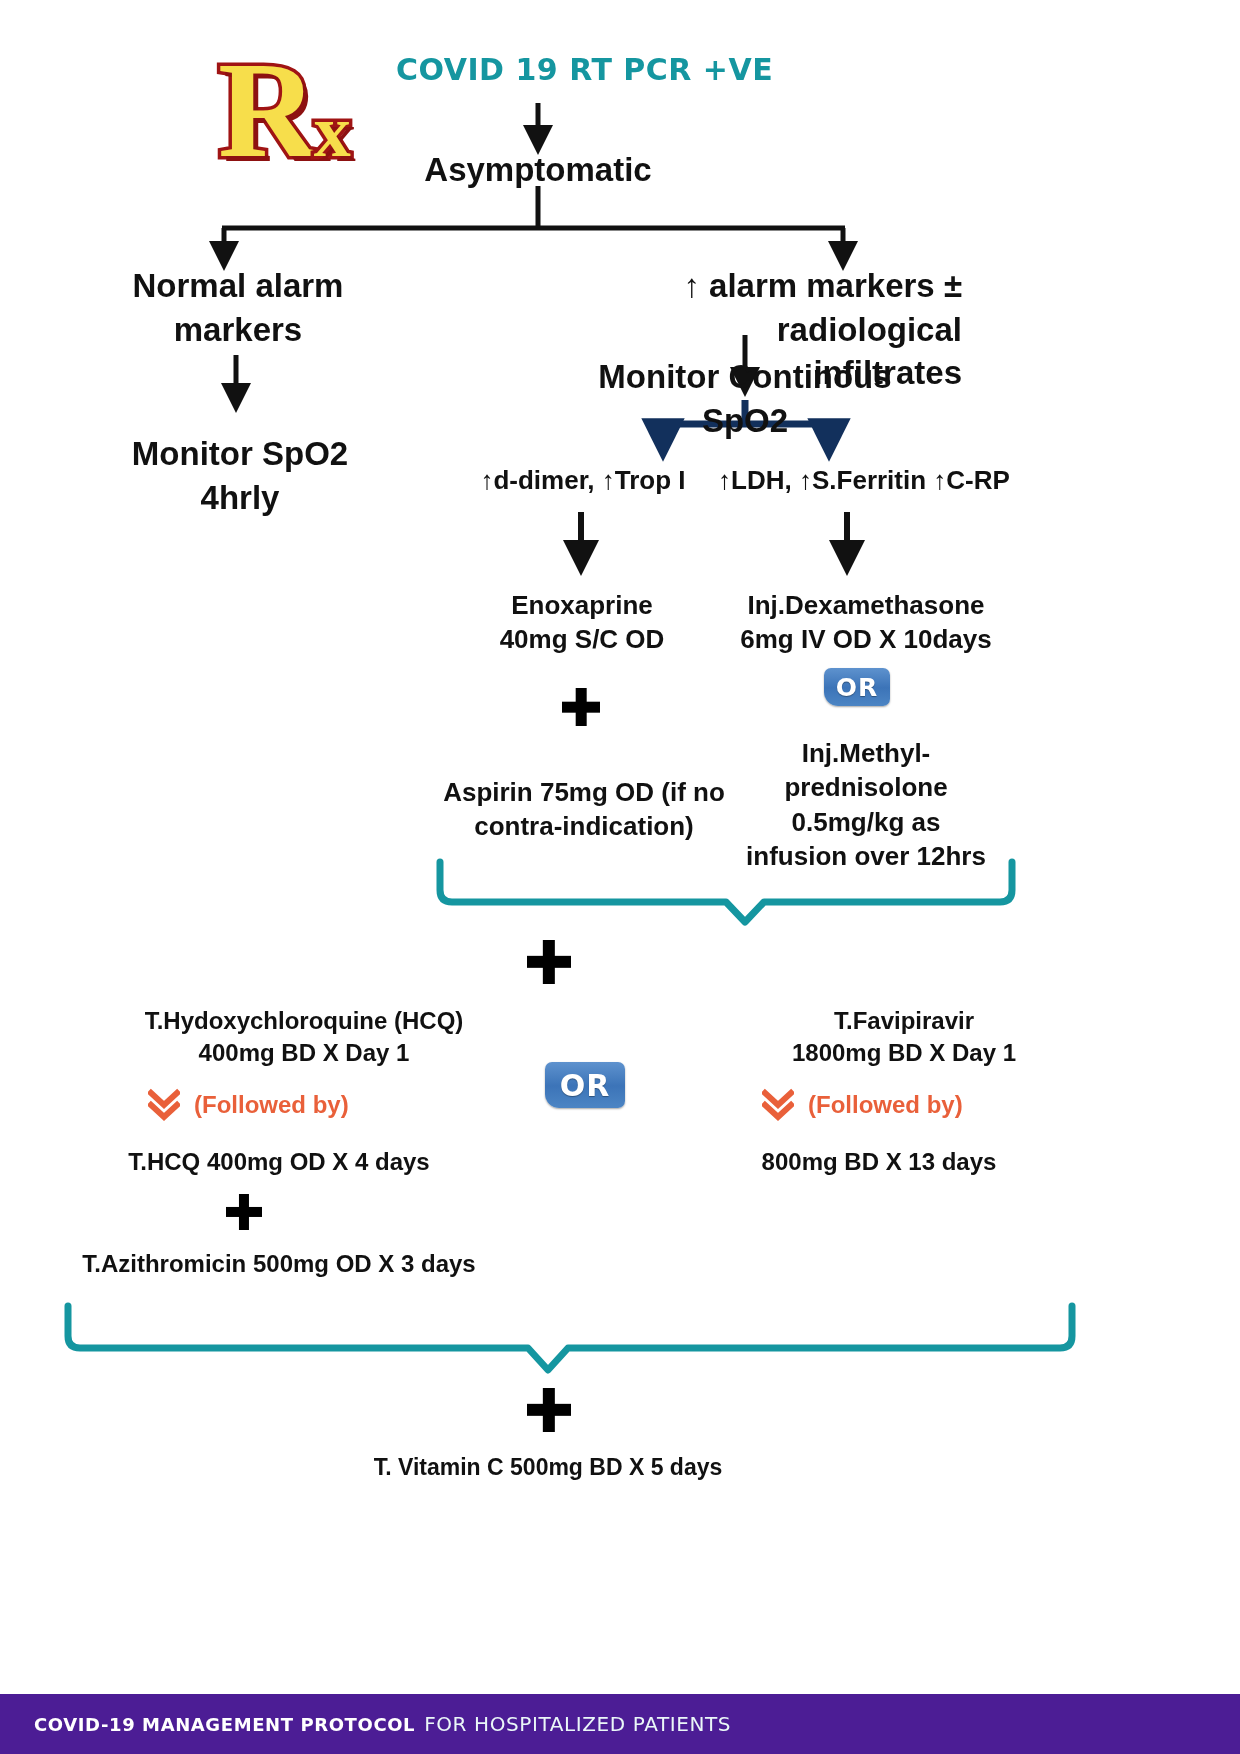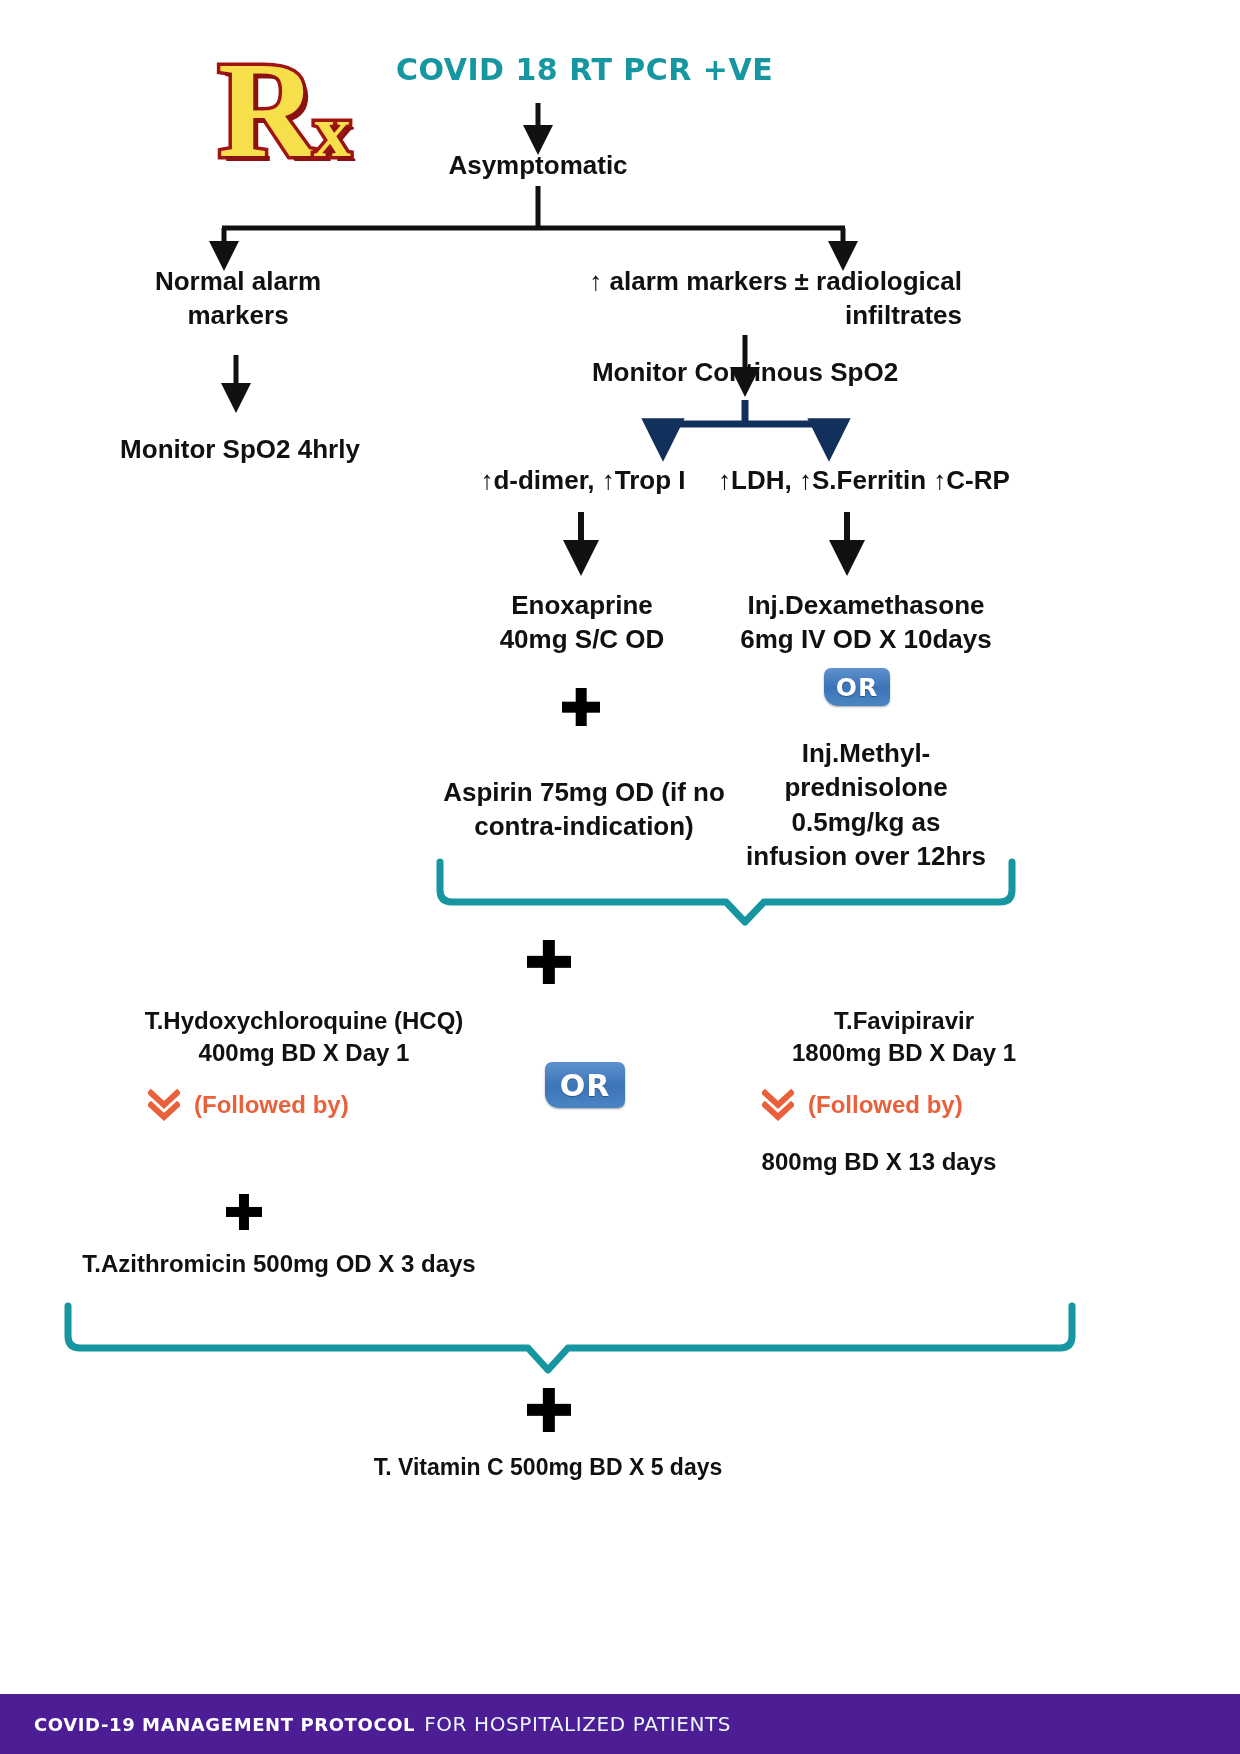--- a/index.html
+++ b/index.html
@@ -38,21 +38,21 @@
     letter-spacing: 0.5px;
     color: #1596A0;
     white-space: nowrap;
   }
   .node {
     font-family: "Liberation Sans", sans-serif;
     font-weight: bold;
     color: #111111;
     line-height: 1.32;
   }
-  .t28 { font-size: 26px; }
+  .t28 { font-size: 33px; }
   .t26 { font-size: 26px; }
   .t24 { font-size: 24px; }
   .t23 { font-size: 23px; }
   .ctr { text-align: center; }
   .rgt { text-align: right; }
 
   
   .plus { position: absolute; }
   .plus::before, .plus::after {
     content: ""; position: absolute; background: #000000;
@@ -141,21 +141,21 @@
              Q1012,902 1012,890 L1012,862" stroke="#1596A0" stroke-width="7" fill="none" stroke-linecap="round" stroke-linejoin="round"></path>
 
     <path d="M68,1306 L68,1336 Q68,1348 80,1348 L528,1348 L548,1370 L568,1348 L1060,1348
              Q1072,1348 1072,1336 L1072,1306" stroke="#1596A0" stroke-width="7" fill="none" stroke-linecap="round" stroke-linejoin="round"></path>
   </svg>
 
   <div class="abs rx-logo">
     <span>R</span><span class="sub">x</span>
   </div>
 
-  <div class="abs title-teal" style="left:396px; top:52px;">COVID 18 RT PCR +VE</div>
+  <div class="abs title-teal" style="left:396px; top:52px;">COVID 19 RT PCR +VE</div>
 
   <div class="abs node t28 ctr" style="left:406px; top:148px; width:264px;">Asymptomatic</div>
 
   <div class="abs node t28 ctr" style="left:108px; top:264px; width:260px; white-space:pre-line;">Normal alarm
 markers</div>
 
   <div class="abs node t28 ctr" style="left:96px; top:432px; width:288px;">Monitor SpO2 4hrly</div>
 
   <div class="abs node t28 rgt" style="left:510px; top:264px; width:452px; white-space:pre-line;">↑ alarm markers ± radiological
 infiltrates</div>
@@ -189,20 +189,21 @@
 400mg BD X Day 1</div>
 
   <div class="followed" style="left:148px; top:1088px;">
     <svg class="chev" width="32" height="34" viewBox="0 0 32 34">
       <path d="M3,5 L16,17 L29,5" stroke="#E9603A" stroke-width="6" fill="none" stroke-linecap="square" stroke-linejoin="miter"></path>
       <path d="M3,17 L16,29 L29,17" stroke="#E9603A" stroke-width="6" fill="none" stroke-linecap="square" stroke-linejoin="miter"></path>
     </svg>
     <span style="font-size:24px;">(Followed by)</span>
   </div>
 
+  <div class="abs node t24 ctr" style="left:112px; top:1146px; width:334px;">T.HCQ 400mg OD X 4 days</div>
 
   <div class="plus" style="left:226px; top:1194px; width:36px; height:36px;"></div>
 
   <div class="abs node t24 ctr" style="left:64px; top:1248px; width:430px;">T.Azithromicin 500mg OD X 3 days</div>
 
   <div class="or-badge" style="left:545px; top:1062px; width:80px; height:46px; font-size:30px;">OR</div>
 
   <div class="abs node t24 ctr" style="left:730px; top:1005px; width:348px; white-space:pre-line;">T.Favipiravir
 1800mg BD X Day 1</div>
 

